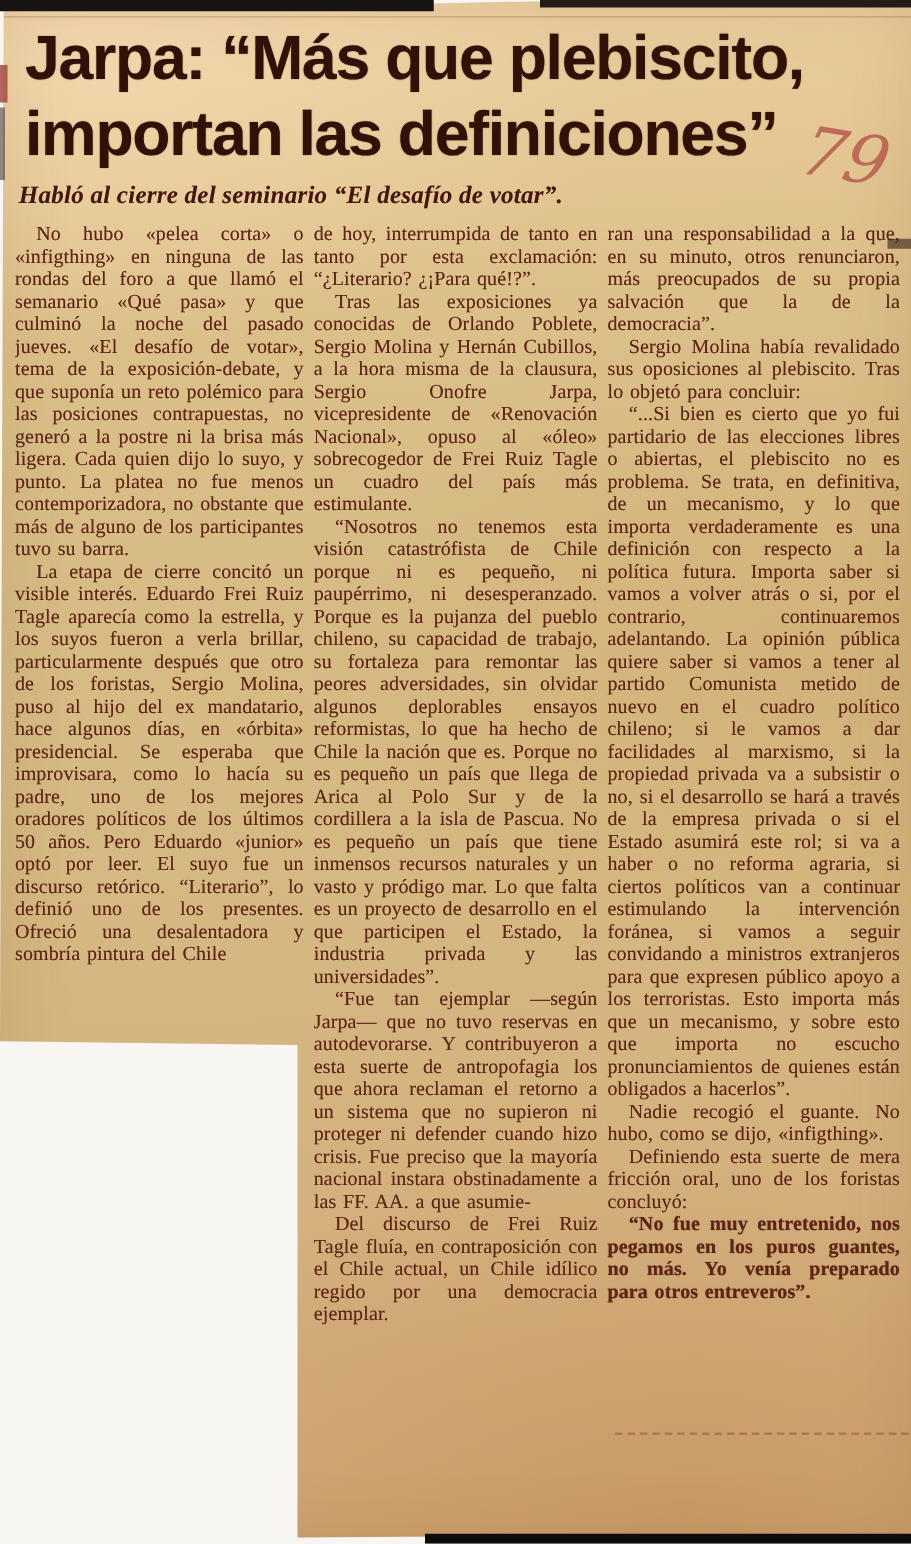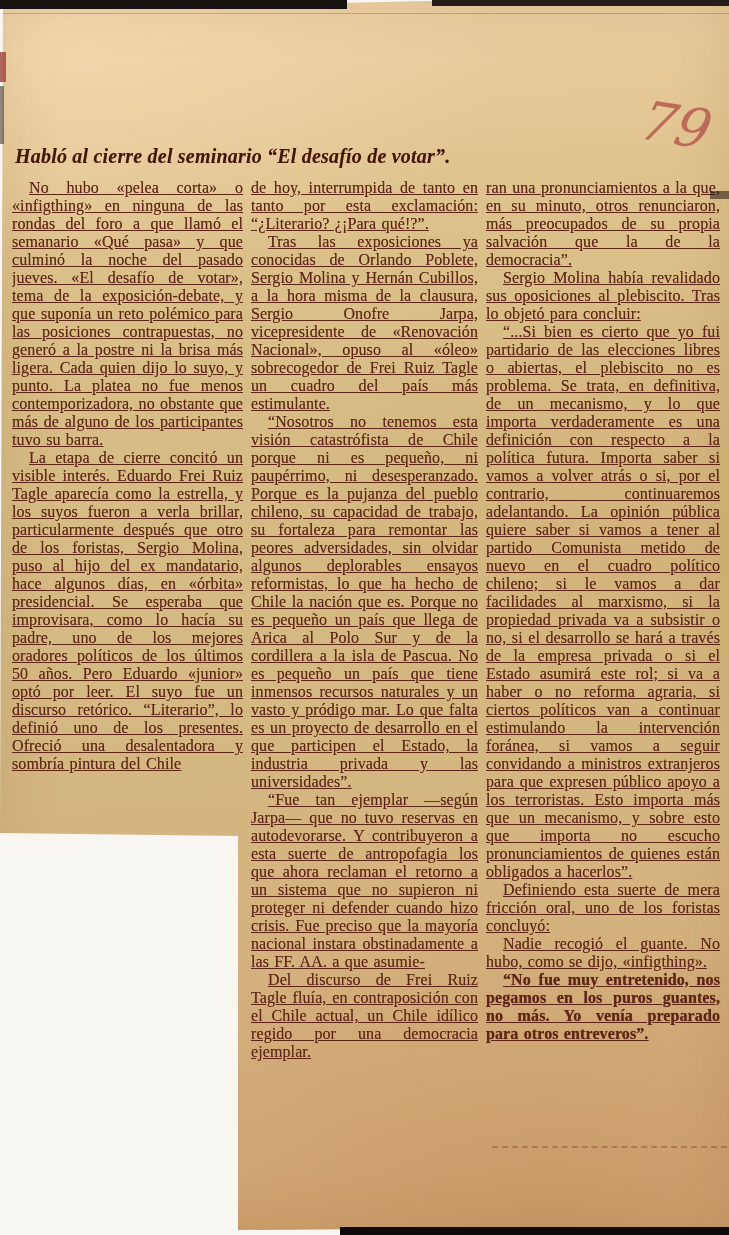--- a/index.html
+++ b/index.html
@@ -59,63 +59,63 @@
   }
   
   .columns{
     position:absolute;left:12px;top:179px;width:708px;
     display:grid;grid-template-columns:231px 227px 234px;column-gap:8px;
   }
   .col{
     font-size:16px;line-height:18px;text-align:justify;
     color:#5e2517;word-spacing:1.2px;letter-spacing:.1px;
     text-shadow:0 0 .4px rgba(94,37,23,.5);
-    text-decoration:underline;
   }
   .col p{margin:0;text-indent:17px;}
   .col p.no-indent{text-indent:0;}
   .col p.bold{font-weight:bold;text-shadow:0 0 .7px rgba(80,25,12,.7);}
   .col-1{height:654px;overflow:hidden;}
   .dashed-end{
     position:absolute;left:492px;top:1146px;width:235px;height:0;
     border-top:2px dashed rgba(140,70,50,.55);
     opacity:.8;
   }
 </style>
 </head>
 <body>
 
 <div class="canvas">
 
   <div class="clipping">
     <div class="crease"></div>
 
+    <h1 class="headline"><span>Jarpa: “Más que plebiscito,</span><br><span>importan las definiciones”</span></h1>
 
     <div class="annotation">79</div>
 
     <h2 class="subheadline">Habló al cierre del seminario “El desafío de votar”.</h2>
 
     <div class="columns">
       <div class="col col-1">
           <p>No hubo «pelea corta» o «infigthing» en ninguna de las rondas del foro a que llamó el semanario «Qué pasa» y que culminó la noche del pasado jueves. «El desafío de votar», tema de la exposición-debate, y que suponía un reto polémico para las posiciones contrapuestas, no generó a la postre ni la brisa más ligera. Cada quien dijo lo suyo, y punto. La platea no fue menos contemporizadora, no obstante que más de alguno de los participantes tuvo su barra.</p>
           <p>La etapa de cierre concitó un visible interés. Eduardo Frei Ruiz Tagle aparecía como la estrella, y los suyos fueron a verla brillar, particularmente después que otro de los foristas, Sergio Molina, puso al hijo del ex mandatario, hace algunos días, en «órbita» presidencial. Se esperaba que improvisara, como lo hacía su padre, uno de los mejores oradores políticos de los últimos 50 años. Pero Eduardo «junior» optó por leer. El suyo fue un discurso retórico. “Literario”, lo definió uno de los presentes. Ofreció una desalentadora y sombría pintura del Chile</p>
         </div>
       <div class="col col-2">
           <p class="no-indent">de hoy, interrumpida de tanto en tanto por esta exclamación: “¿Literario? ¿¡Para qué!?”.</p>
           <p>Tras las exposiciones ya conocidas de Orlando Poblete, Sergio Molina y Hernán Cubillos, a la hora misma de la clausura, Sergio Onofre Jarpa, vicepresidente de «Renovación Nacional», opuso al «óleo» sobrecogedor de Frei Ruiz Tagle un cuadro del país más estimulante.</p>
           <p>“Nosotros no tenemos esta visión catastrófista de Chile porque ni es pequeño, ni paupérrimo, ni desesperanzado. Porque es la pujanza del pueblo chileno, su capacidad de trabajo, su fortaleza para remontar las peores adversidades, sin olvidar algunos deplorables ensayos reformistas, lo que ha hecho de Chile la nación que es. Porque no es pequeño un país que llega de Arica al Polo Sur y de la cordillera a la isla de Pascua. No es pequeño un país que tiene inmensos recursos naturales y un vasto y pródigo mar. Lo que falta es un proyecto de desarrollo en el que participen el Estado, la industria privada y las universidades”.</p>
           <p>“Fue tan ejemplar —según Jarpa— que no tuvo reservas en autodevorarse. Y contribuyeron a esta suerte de antropofagia los que ahora reclaman el retorno a un sistema que no supieron ni proteger ni defender cuando hizo crisis. Fue preciso que la mayoría nacional instara obstinadamente a las FF. AA. a que asumie-</p>
           <p>Del discurso de Frei Ruiz Tagle fluía, en contraposición con el Chile actual, un Chile idílico regido por una democracia ejemplar.</p>
         </div>
       <div class="col col-3">
-          <p class="no-indent">ran una pronunciamientos a la que, en su minuto, otros renunciaron, más preocupados de su propia salvación que la de la democracia”.</p>
+          <p class="no-indent">ran una responsabilidad a la que, en su minuto, otros renunciaron, más preocupados de su propia salvación que la de la democracia”.</p>
           <p>Sergio Molina había revalidado sus oposiciones al plebiscito. Tras lo objetó para concluir:</p>
           <p>“...Si bien es cierto que yo fui partidario de las elecciones libres o abiertas, el plebiscito no es problema. Se trata, en definitiva, de un mecanismo, y lo que importa verdaderamente es una definición con respecto a la política futura. Importa saber si vamos a volver atrás o si, por el contrario, continuaremos adelantando. La opinión pública quiere saber si vamos a tener al partido Comunista metido de nuevo en el cuadro político chileno; si le vamos a dar facilidades al marxismo, si la propiedad privada va a subsistir o no, si el desarrollo se hará a través de la empresa privada o si el Estado asumirá este rol; si va a haber o no reforma agraria, si ciertos políticos van a continuar estimulando la intervención foránea, si vamos a seguir convidando a ministros extranjeros para que expresen público apoyo a los terroristas. Esto importa más que un mecanismo, y sobre esto que importa no escucho pronunciamientos de quienes están obligados a hacerlos”.</p>
+          <p>Nadie recogió el guante. No hubo, como se dijo, «infigthing».</p>
           <p>Definiendo esta suerte de mera fricción oral, uno de los foristas concluyó:</p>
-          <p>Nadie recogió el guante. No hubo, como se dijo, «infigthing».</p>
           <p class="bold">“No fue muy entretenido, nos pegamos en los puros guantes, no más. Yo venía preparado para otros entreveros”.</p>
         </div>
     </div>
 
     <div class="dashed-end"></div>
   </div>
 
   <div class="strip strip-top-left"></div>
   <div class="strip strip-top-right"></div>
   <div class="strip strip-bottom"></div>

